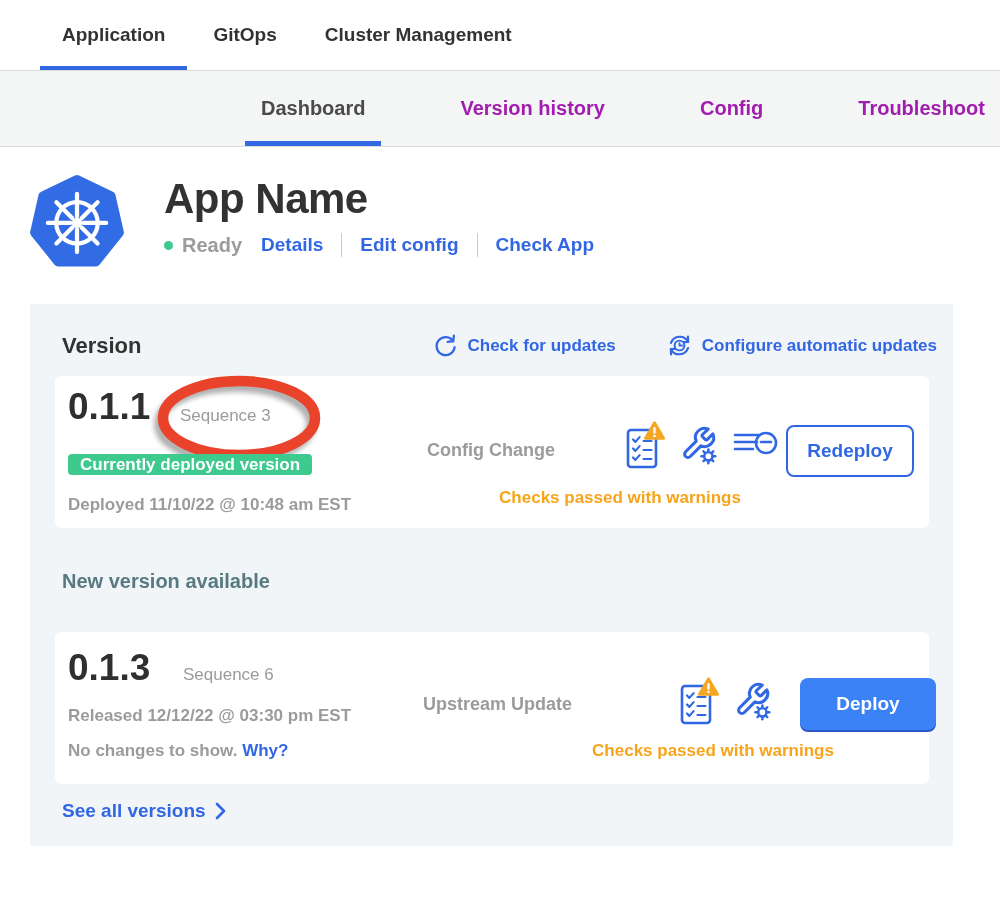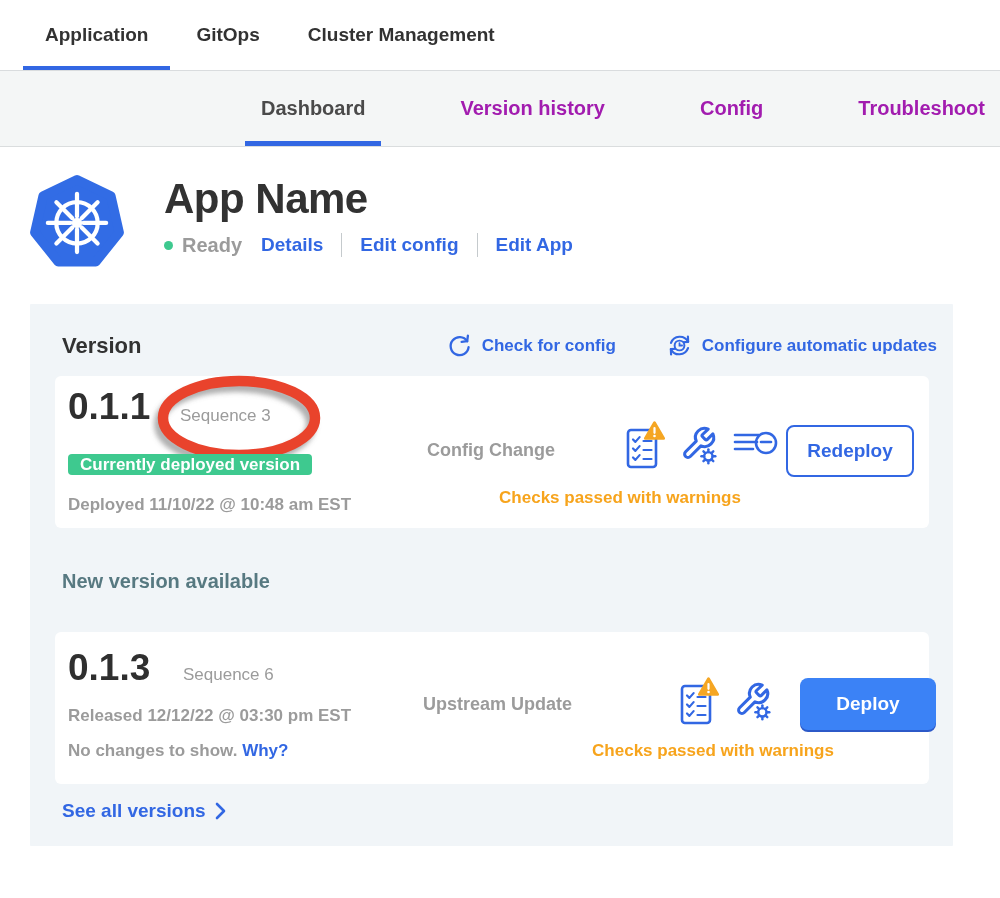--- a/index.html
+++ b/index.html
@@ -1,20 +1,20 @@
 <!DOCTYPE html>
 <html><head>
 <meta charset="utf-8">
 <style>
   html,body{margin:0;padding:0;background:#fff;}
   .page{position:relative;width:1000px;height:898px;background:#fff;overflow:hidden;
         font-family:"Liberation Sans",sans-serif;color:#323232;}
 
   
-  .topnav{height:70px;display:flex;align-items:stretch;padding-left:23px;
+  .topnav{height:70px;display:flex;align-items:stretch;padding-left:40px;
           border-bottom:1px solid #D9DCDE;background:#fff;}
   .topnav .ttab{position:relative;display:flex;align-items:center;padding:0 22px;margin-right:4px;
           font-size:19px;font-weight:700;color:#323232;cursor:pointer;white-space:nowrap;}
   .topnav .ttab.active::after{content:"";position:absolute;left:0;right:0;bottom:0;height:4px;background:#3267E3;}
 
   
   .subnav{height:75px;background:#F4F6F6;border-bottom:1px solid #DADDDE;display:flex;padding-left:245px;}
   .subnav .stab{position:relative;display:flex;align-items:center;padding:0 16px;margin-right:63px;
           font-size:20px;font-weight:700;color:#a21caf;cursor:pointer;white-space:nowrap;}
   .subnav .stab.active{color:#4A4A4A;}
@@ -112,36 +112,36 @@
     </svg>
     <div class="app-head-right">
       <div class="app-title">App Name</div>
       <div class="status-row">
         <span class="status-dot"></span>
         <span class="status-text">Ready</span>
         <span class="hlink">Details</span>
         <span class="vdiv"></span>
         <span class="hlink">Edit config</span>
         <span class="vdiv"></span>
-        <span class="hlink">Edit App</span>
+        <span class="hlink">Check App</span>
       </div>
     </div>
   </div>
 
   <div class="panel">
 
     <div class="panel-head">
       <div class="panel-title">Version</div>
       <div class="panel-links">
         <div class="icon-link">
           <svg width="26" height="26" viewBox="0 0 26 26">
             <path d="M20.2 8.2 A 9 9 0 1 0 21.6 14.2" fill="none" stroke="#3267E3" stroke-width="2.3" stroke-linecap="round"></path>
             <polyline points="20.9,2.6 20.2,8.2 14.6,8.9" fill="none" stroke="#3267E3" stroke-width="2.3" stroke-linecap="round" stroke-linejoin="round"></polyline>
           </svg>
-          <span>Check for config</span>
+          <span>Check for updates</span>
         </div>
         <div class="icon-link">
           <svg width="27" height="27" viewBox="0 0 26 26">
             <path d="M4.8 10.5 A 9 9 0 0 1 21.3 9.5" fill="none" stroke="#3267E3" stroke-width="2.1" stroke-linecap="round"></path>
             <polyline points="16.4,9.9 21.3,9.5 21.1,4.4" fill="none" stroke="#3267E3" stroke-width="2.1" stroke-linecap="round" stroke-linejoin="round"></polyline>
             <path d="M21.2 15.5 A 9 9 0 0 1 4.7 16.5" fill="none" stroke="#3267E3" stroke-width="2.1" stroke-linecap="round"></path>
             <polyline points="9.6,16.1 4.7,16.5 4.9,21.6" fill="none" stroke="#3267E3" stroke-width="2.1" stroke-linecap="round" stroke-linejoin="round"></polyline>
             <circle cx="13" cy="13" r="4.7" fill="#F1F5F8" stroke="#3267E3" stroke-width="1.9"></circle>
             <path d="M13 10.7 V13 H15.5" fill="none" stroke="#3267E3" stroke-width="1.7" stroke-linecap="round"></path>
           </svg>

